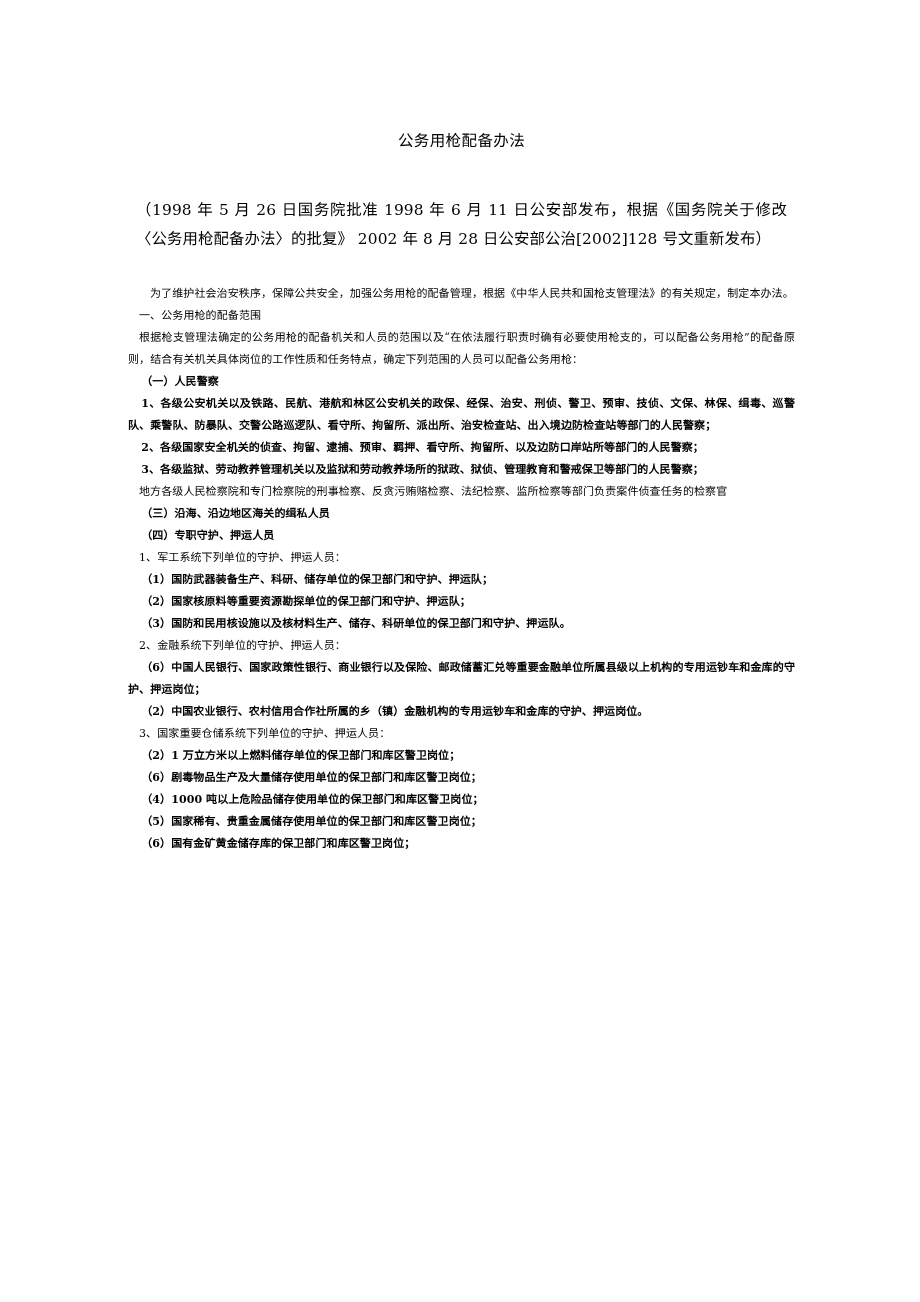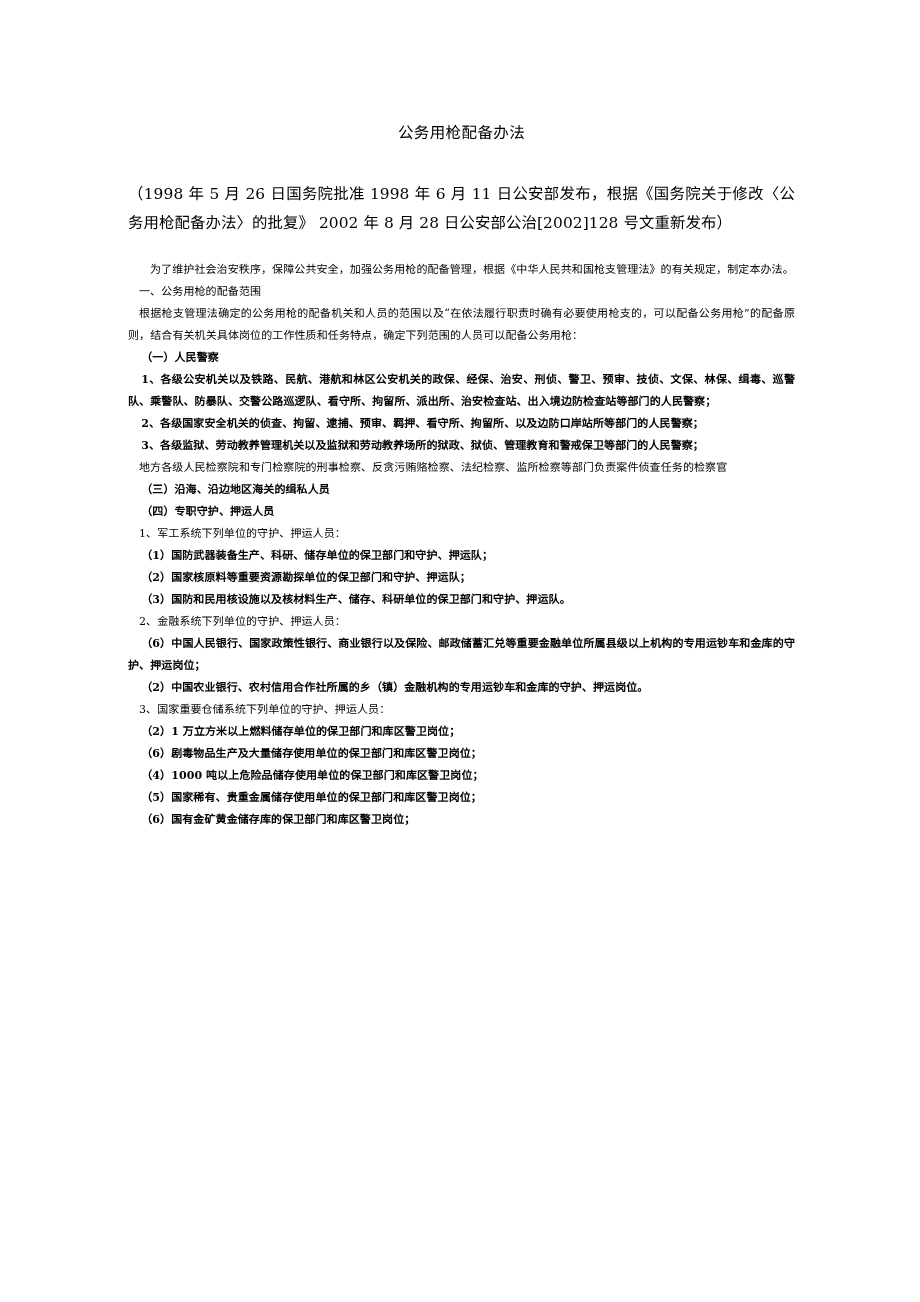--- a/index.html
+++ b/index.html
@@ -25,31 +25,31 @@
   .content {
     position: absolute;
     left: 128px;
     top: 0;
     width: 667px;
   }
   .doc-title {
     text-align: center;
     font-size: 15.5px;
     line-height: 1;
-    margin: 8px;
+    margin: 16px;
     padding-top: 118px;
     letter-spacing: 0.4px;
     font-weight: normal;
   }
   .preamble {
     font-size: 15.4px;
     line-height: 29.5px;
     text-align: justify;
     text-justify: inter-ideograph;
-    margin: 0;
+    margin: 8px;
     padding-top: 30px;
     letter-spacing: 0.1px;
   }
   .body-block {
     padding-top: 20px;
   }
   p.para {
     font-size: 11px;
     line-height: 22px;
     text-align: justify;

